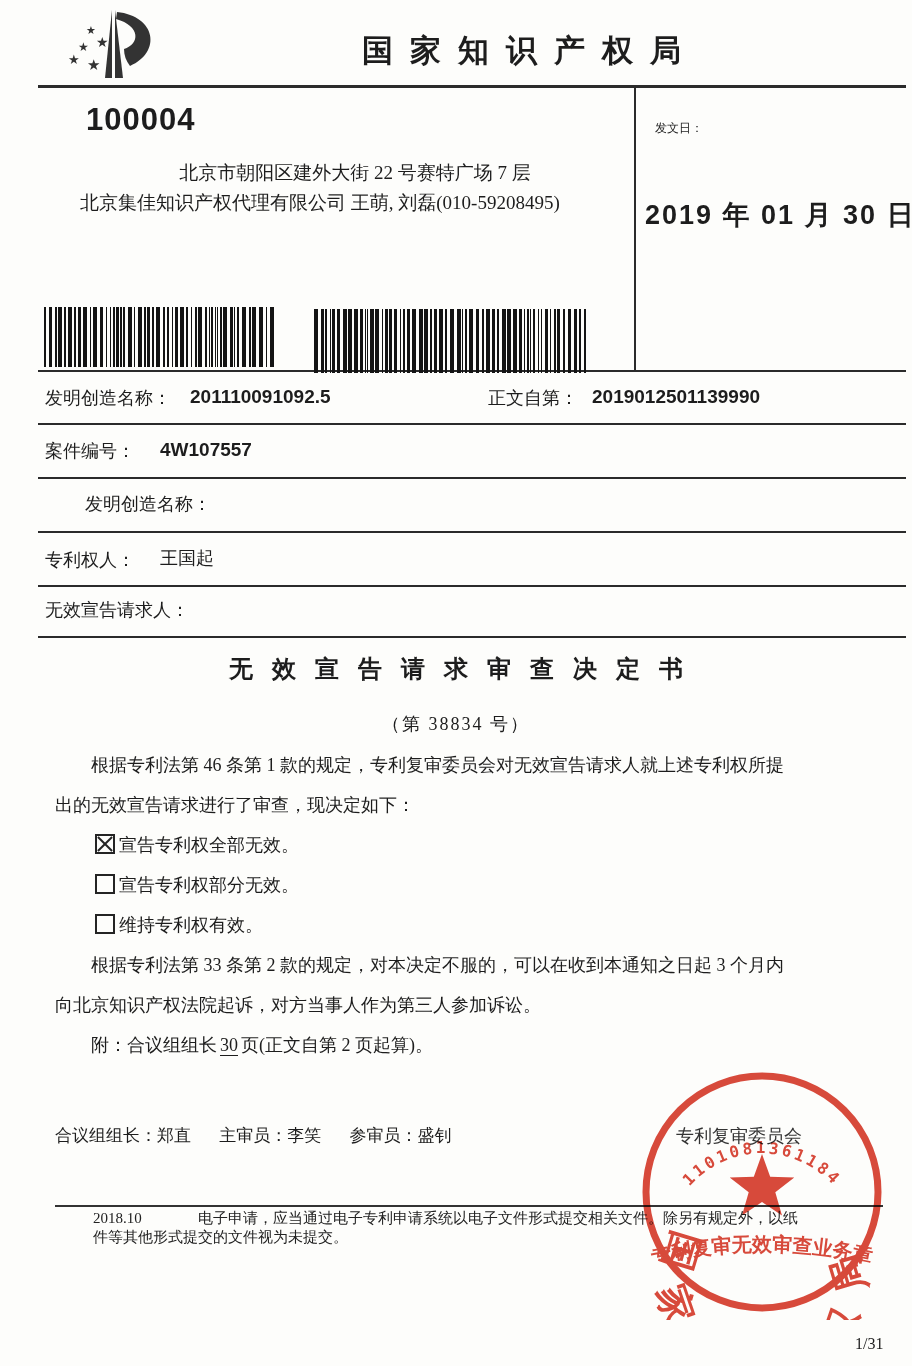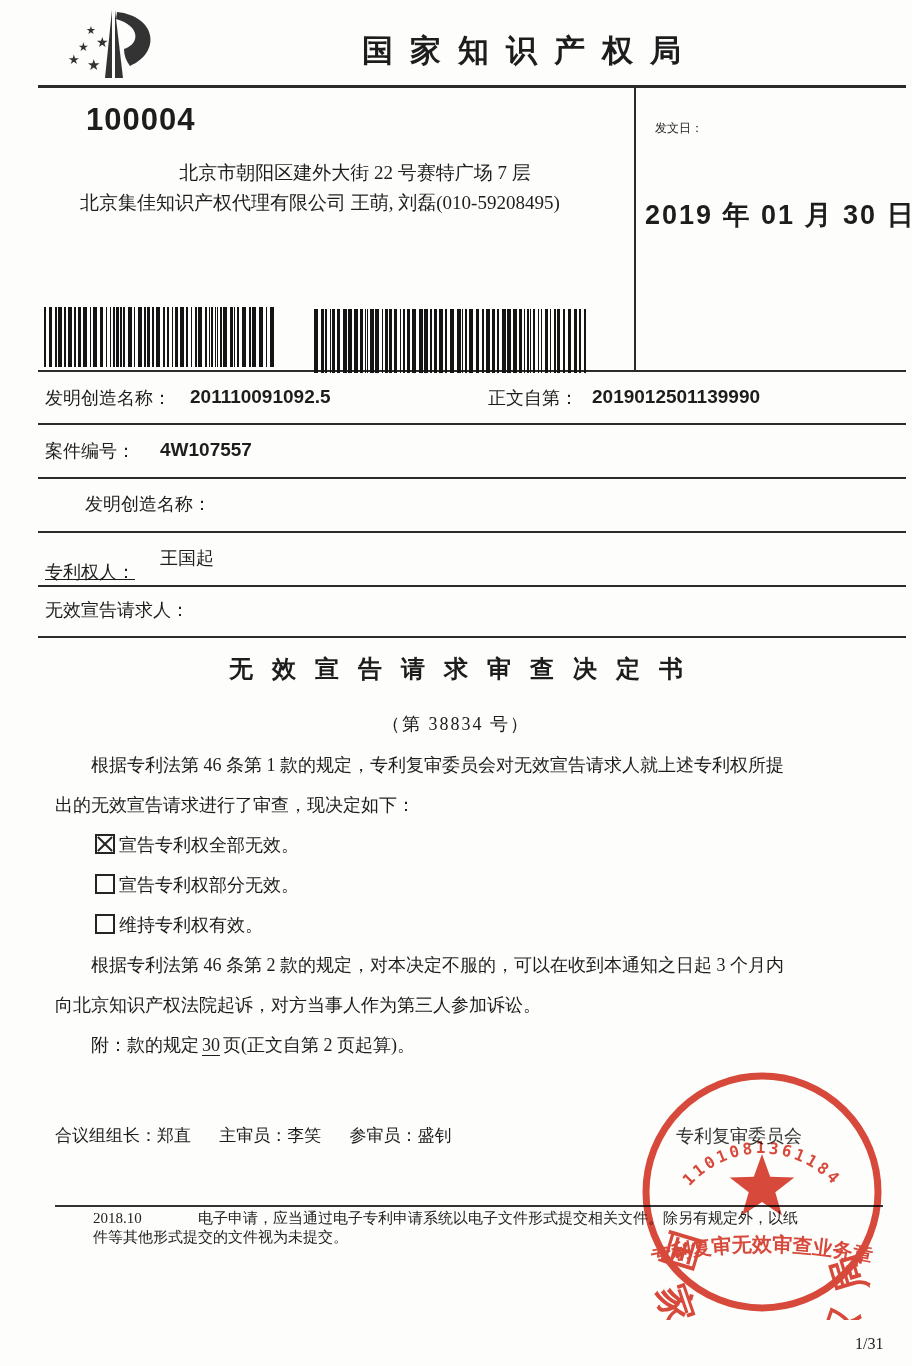--- a/index.html
+++ b/index.html
@@ -225,21 +225,21 @@
   <span class="fvalue num" style="left:592px;top:386px;">2019012501139990</span>
   <div class="hline" style="left:38px;top:423px;width:868px;"></div>
 
   <span class="flabel" style="left:45px;top:439px;">案件编号：</span>
   <span class="fvalue num" style="left:160px;top:439px;">4W107557</span>
   <div class="hline" style="left:38px;top:477px;width:868px;"></div>
 
   <span class="flabel" style="left:45px;top:492px;margin-left:40px;">发明创造名称：</span>
   <div class="hline" style="left:38px;top:531px;width:868px;"></div>
 
-  <span class="flabel" style="left:45px;top:560px;text-decoration:underline;">专利权人：</span>
+  <span class="flabel" style="left:45px;top:548px;">专利权人：</span>
   <span class="fvalue" style="left:160px;top:546px;">王国起</span>
   <div class="hline" style="left:38px;top:585px;width:868px;"></div>
 
   <span class="flabel" style="left:45px;top:598px;">无效宣告请求人：</span>
   <div class="hline" style="left:38px;top:636px;width:868px;"></div>
 
   <div class="doc-title">无效宣告请求审查决定书</div>
   <div class="doc-number">（第 38834 号）</div>
 
   <div class="body-block">
@@ -248,23 +248,23 @@
       <li>
         <span class="cb checked"></span><span>宣告专利权全部无效。</span>
       </li>
       <li>
         <span class="cb"></span><span>宣告专利权部分无效。</span>
       </li>
       <li>
         <span class="cb"></span><span>维持专利权有效。</span>
       </li>
     </ul>
-    <p>根据专利法第 46 条第 2 款的规定，对本决定不服的，可以在收到本通知之日起 3 个月内向北京知识产权法院起诉，对方当事人作为第三人参加诉讼。</p>
+    <p>根据专利法第 33 条第 2 款的规定，对本决定不服的，可以在收到本通知之日起 3 个月内向北京知识产权法院起诉，对方当事人作为第三人参加诉讼。</p>
     <p class="attach">
-      <span>附：款的规定</span><span class="pages">30</span><span>页(正文自第 2 页起算)。</span>
+      <span>附：合议组组长</span><span class="pages">30</span><span>页(正文自第 2 页起算)。</span>
     </p>
   </div>
 
   <div class="sig-row">
     <span class="pair"><span>合议组组长：</span><span>郑直</span></span>
     <span class="pair"><span>主审员：</span><span>李笑</span></span>
     <span class="pair"><span>参审员：</span><span>盛钊</span></span>
   </div>
   <div class="committee">专利复审委员会</div>
 

